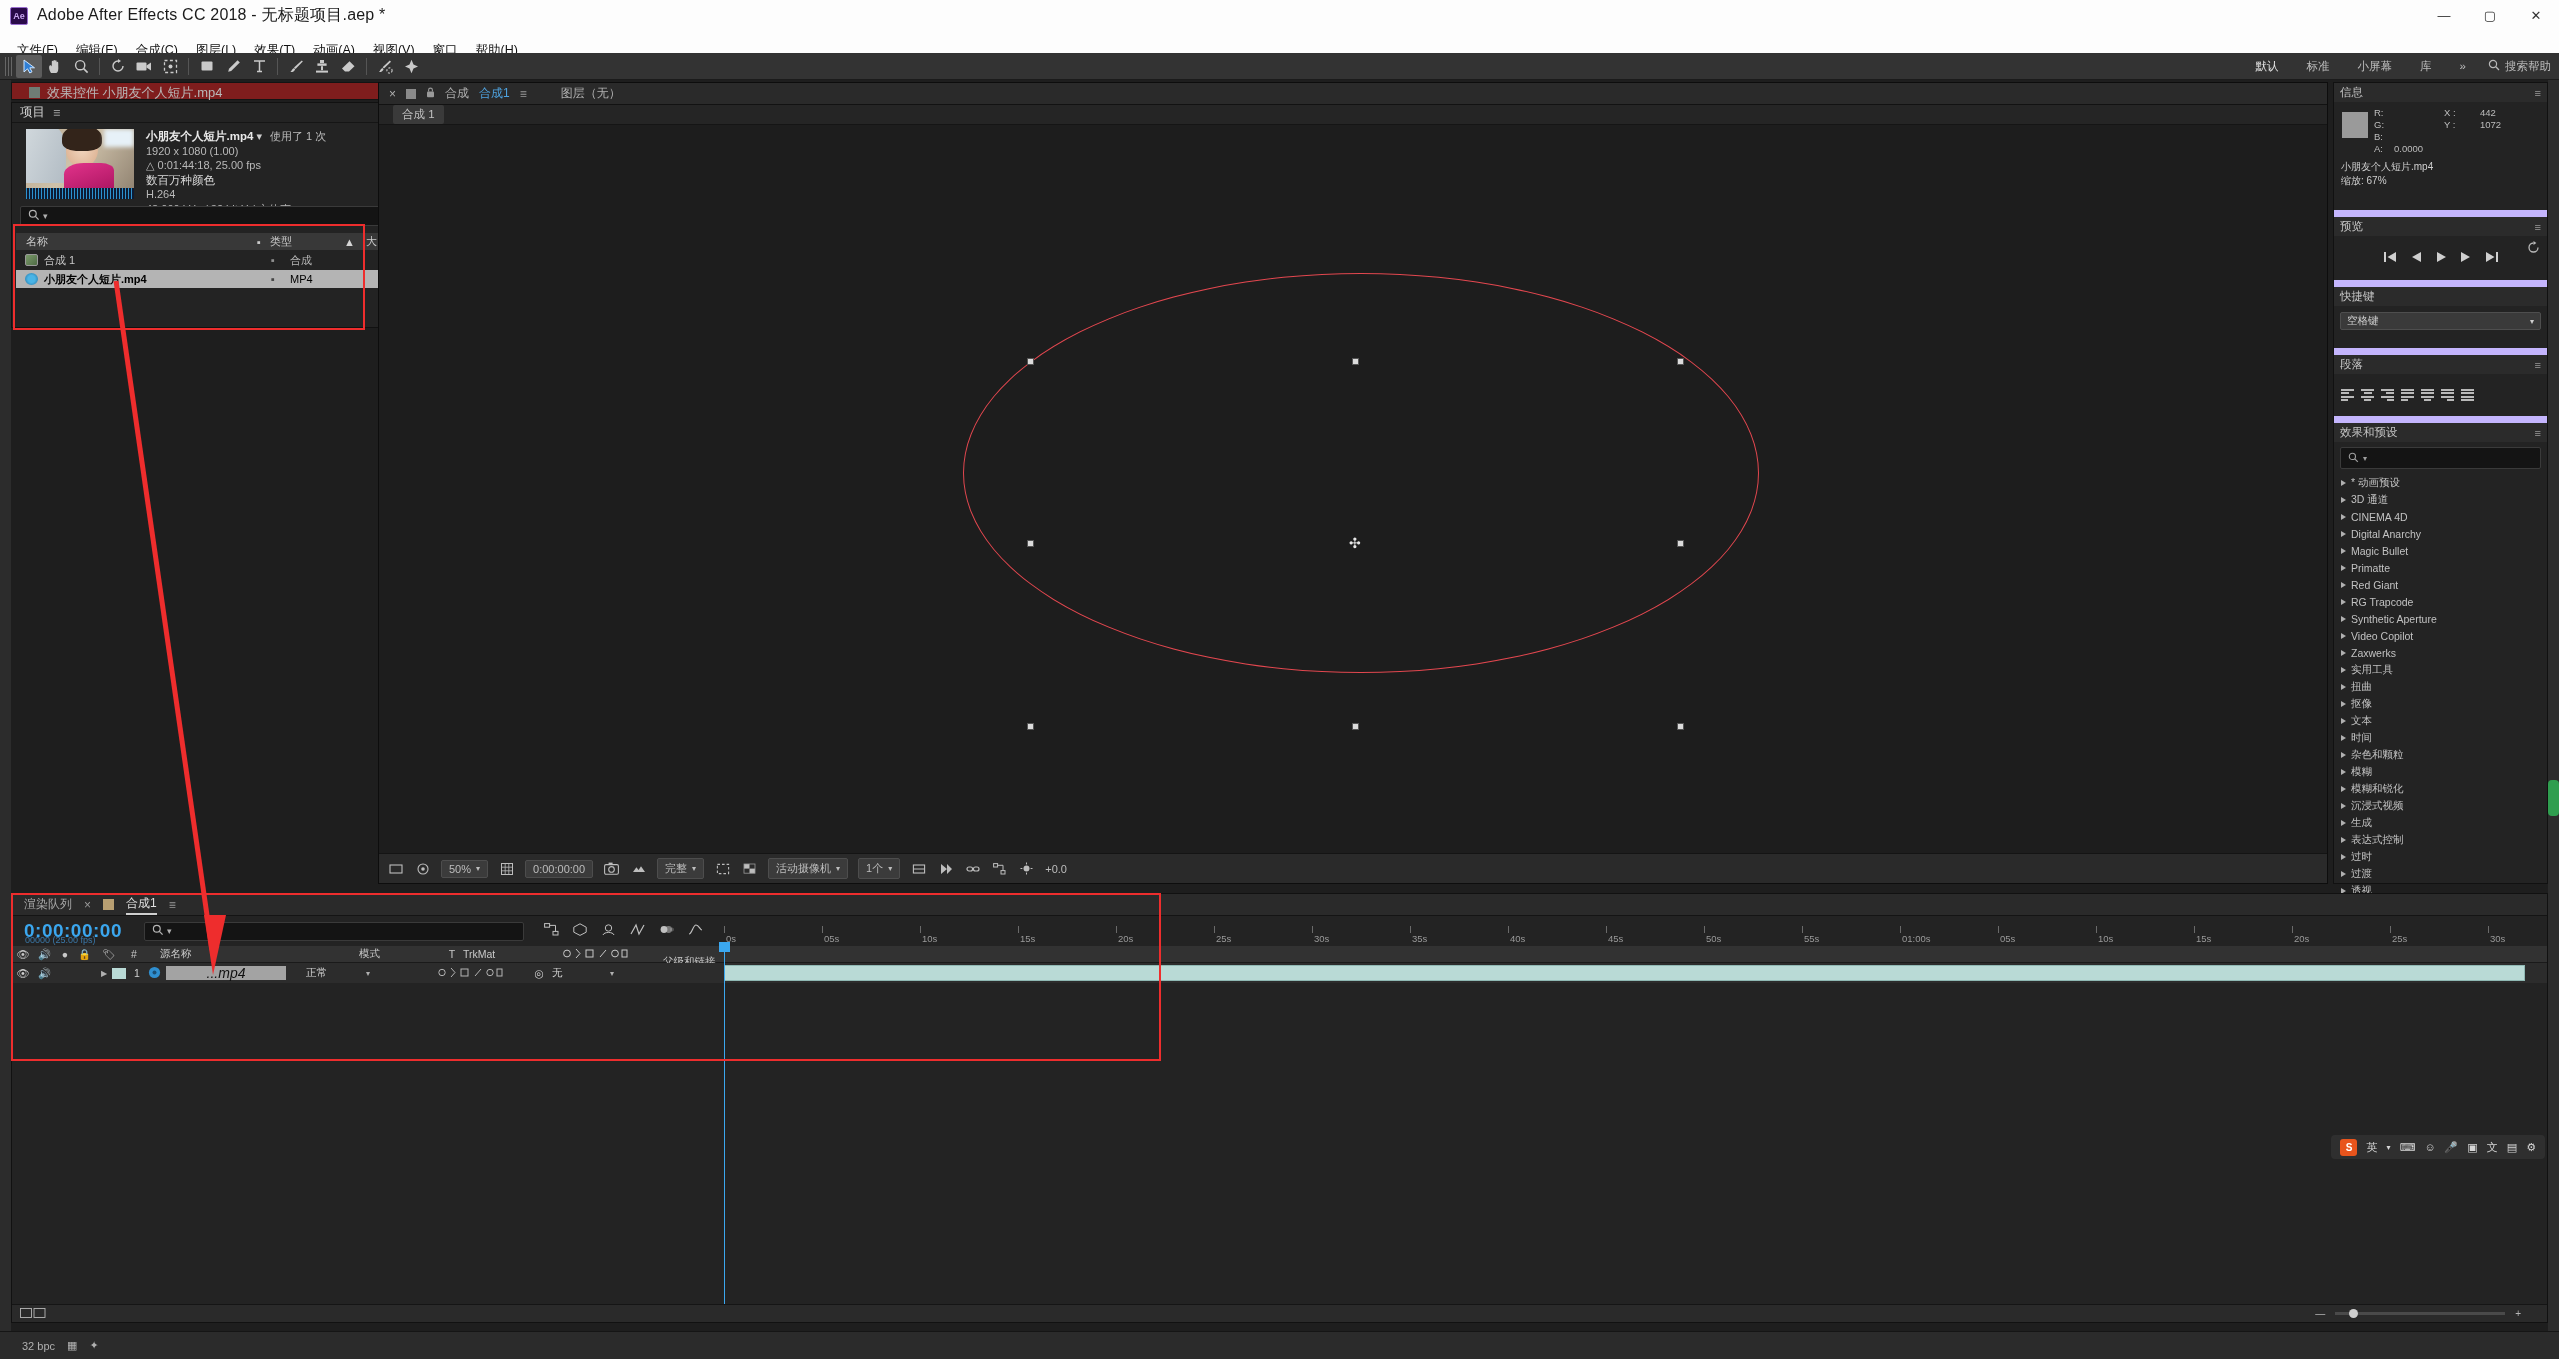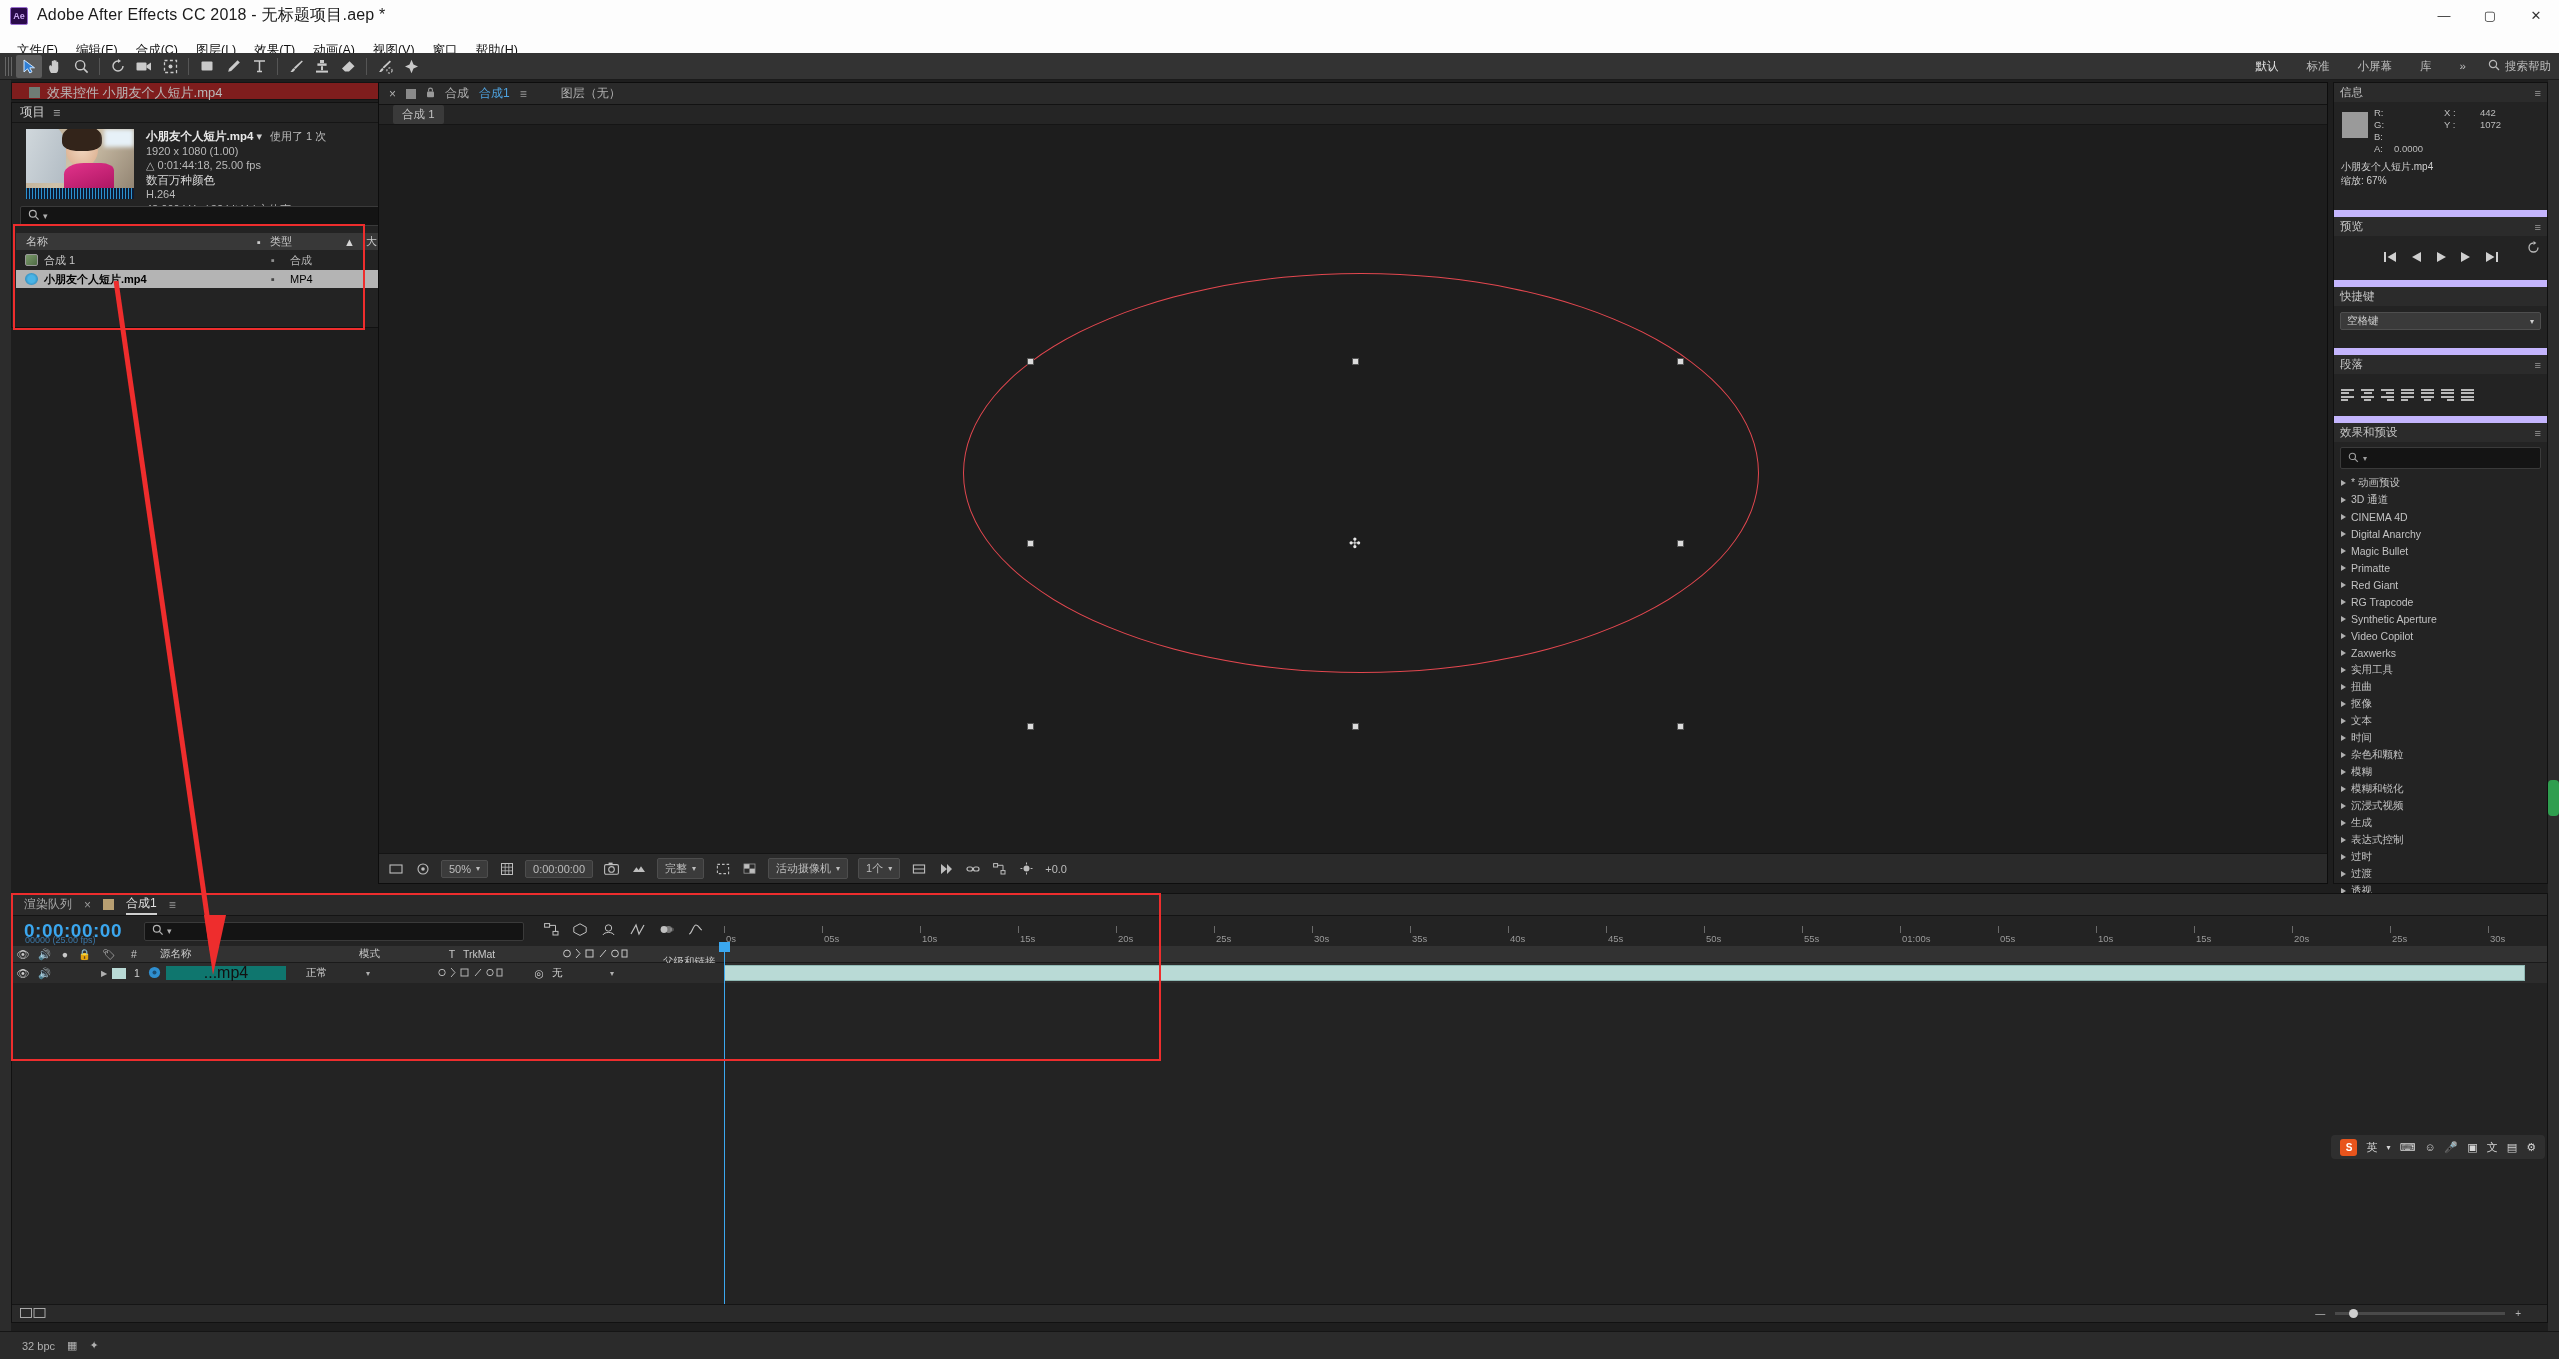--- a/index.html
+++ b/index.html
@@ -165,22 +165,22 @@
      font-family:"Liberation Sans",sans-serif;}
   #tcsub{position:absolute;left:13px;top:41px;color:#3b78a8;font-size:9px;}
   #tl-search{margin-left:22px;width:380px;height:19px;background:#141414;border:1px solid #3a3a3a;
      border-radius:2px;display:flex;align-items:center;padding-left:7px;gap:3px;}
   #tl-icons{margin-left:20px;display:flex;align-items:center;gap:14px;color:#c0c0c0;font-size:12px;}
   #tl-ruler{position:absolute;left:712px;top:22px;right:22px;height:30px;}
   #tl-colhdr{position:absolute;left:0;top:52px;width:100%;height:17px;background:#323232;
      display:flex;align-items:center;font-size:10.5px;color:#c9c9c9;border-bottom:1px solid #1a1a1a;}
   .lrow{position:absolute;left:0;top:69px;width:100%;height:20px;background:#2c2c2c;
      display:flex;align-items:center;font-size:10.5px;color:#d2d2d2;}
-  #layername{width:120px;height:14px;background:#0f766e;color:#111;display:flex;align-items:center;
-     justify-content:center;font-size:16px;}
+  #layername{width:120px;height:14px;background:#a3a3a3;color:#111;display:flex;align-items:center;
+     justify-content:center;font-size:14px;font-style:italic;}
   #trackarea{position:absolute;left:712px;top:69px;right:22px;height:20px;}
   #clipbar{position:absolute;left:0;top:2px;right:0;height:16px;background:#b9dad6;
      border:1px solid #8fb8b3;}
   #playhead{position:absolute;left:712px;top:52px;width:1px;height:370px;background:#3ba7ef;}
   #playhead .h{position:absolute;left:-5px;top:-4px;width:11px;height:10px;background:#3ba7ef;}
   #tl-bottom{position:absolute;left:0;bottom:0;width:100%;height:18px;background:#2a2a2a;
      border-top:1px solid #151515;display:flex;align-items:center;padding-left:8px;gap:10px;
      color:#b5b5b5;font-size:10px;}
   
   #ann-proj{position:absolute;left:13px;top:224px;width:352px;height:106px;

